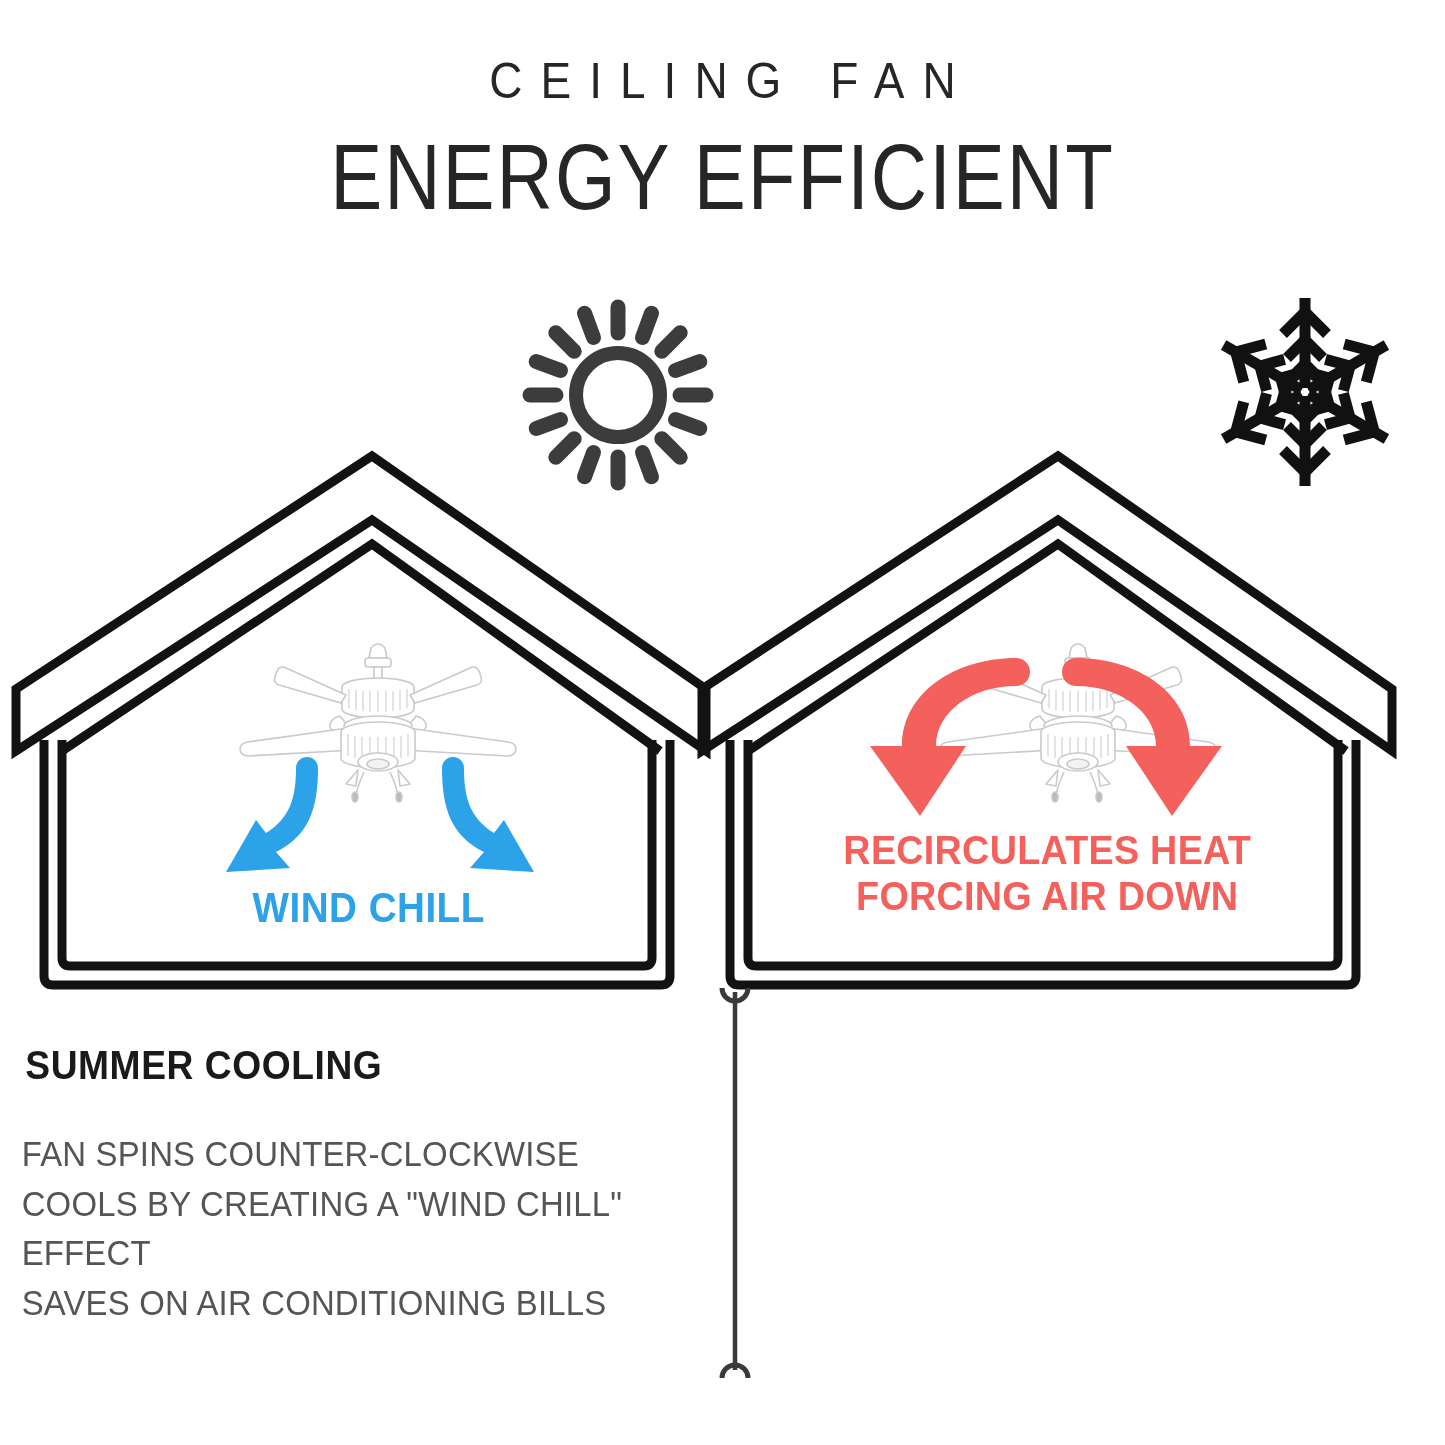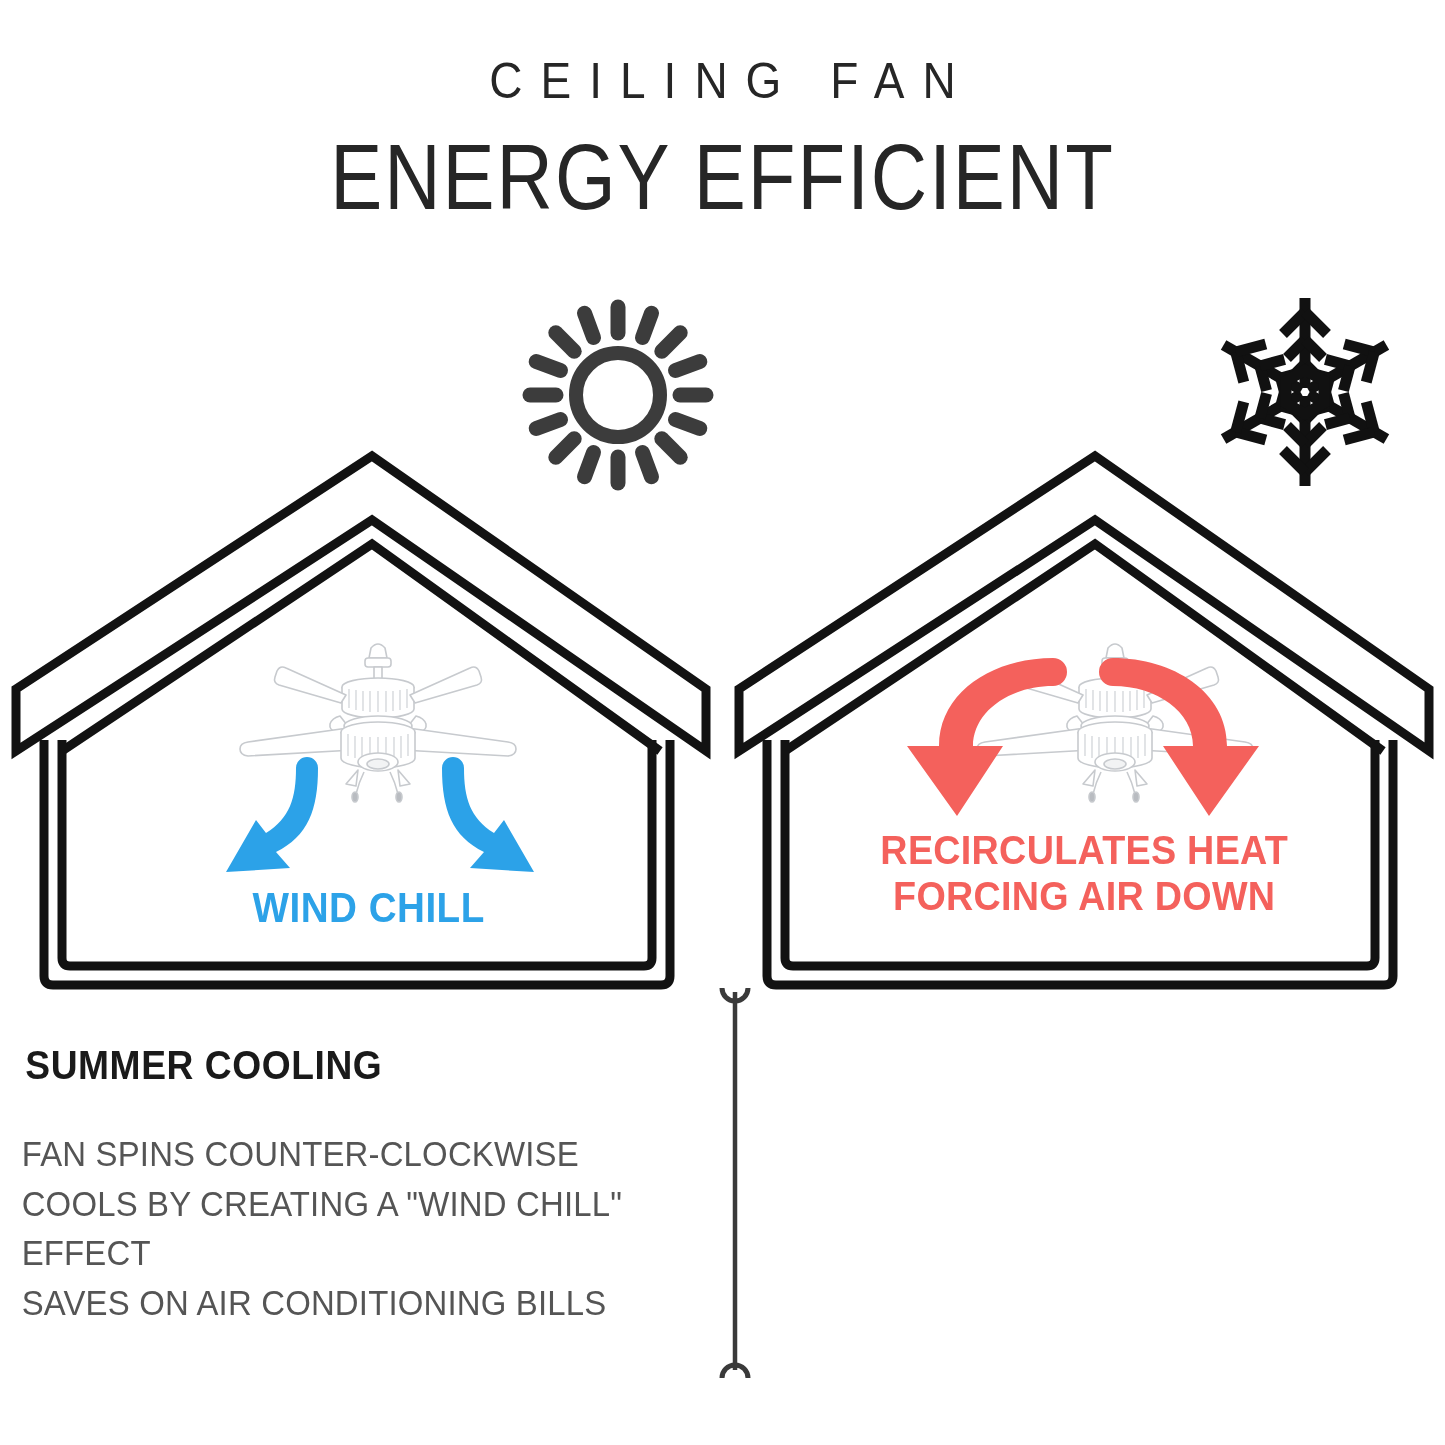--- a/index.html
+++ b/index.html
@@ -53,21 +53,21 @@
   
   .weather-icon {
     position: absolute;
   }
   #sun-icon  { left: 518px; top: 295px; width: 200px; height: 200px; }
   #snow-icon { left: 1205px; top: 292px; width: 200px; height: 200px; }
 
   
   .panel { position: absolute; top: 0; width: 722px; height: 1445px; }
   #panel-summer { left: 0; text-decoration: underline; }
-  #panel-winter { left: 723px; }
+  #panel-winter { left: 686px; }
 
   .house-svg {
     position: absolute;
     left: 0;
     top: 440px;
     width: 722px;
     height: 570px;
   }
 
   .fan-svg {

